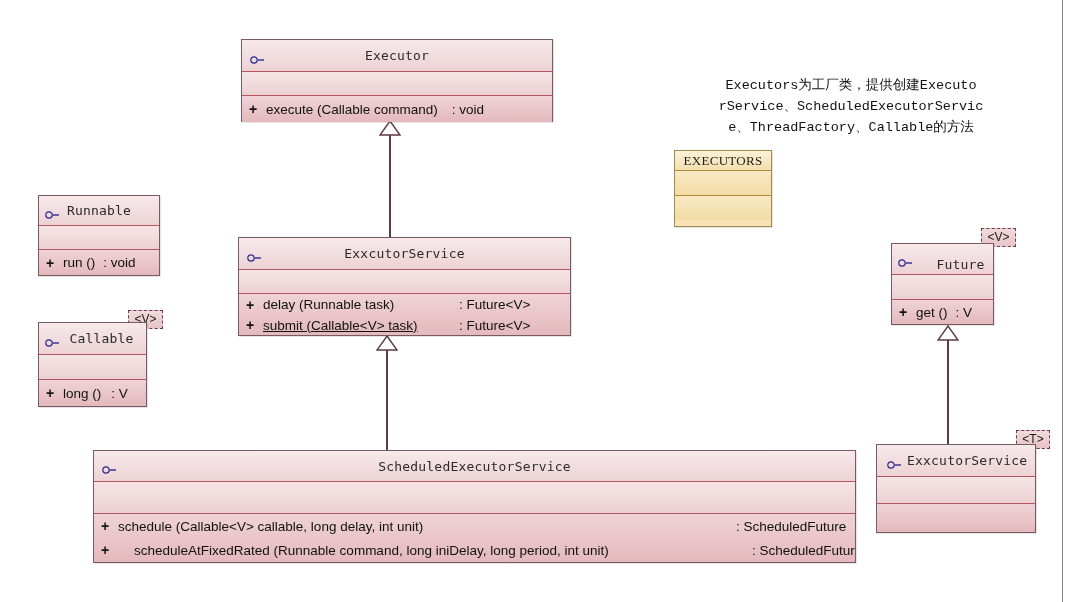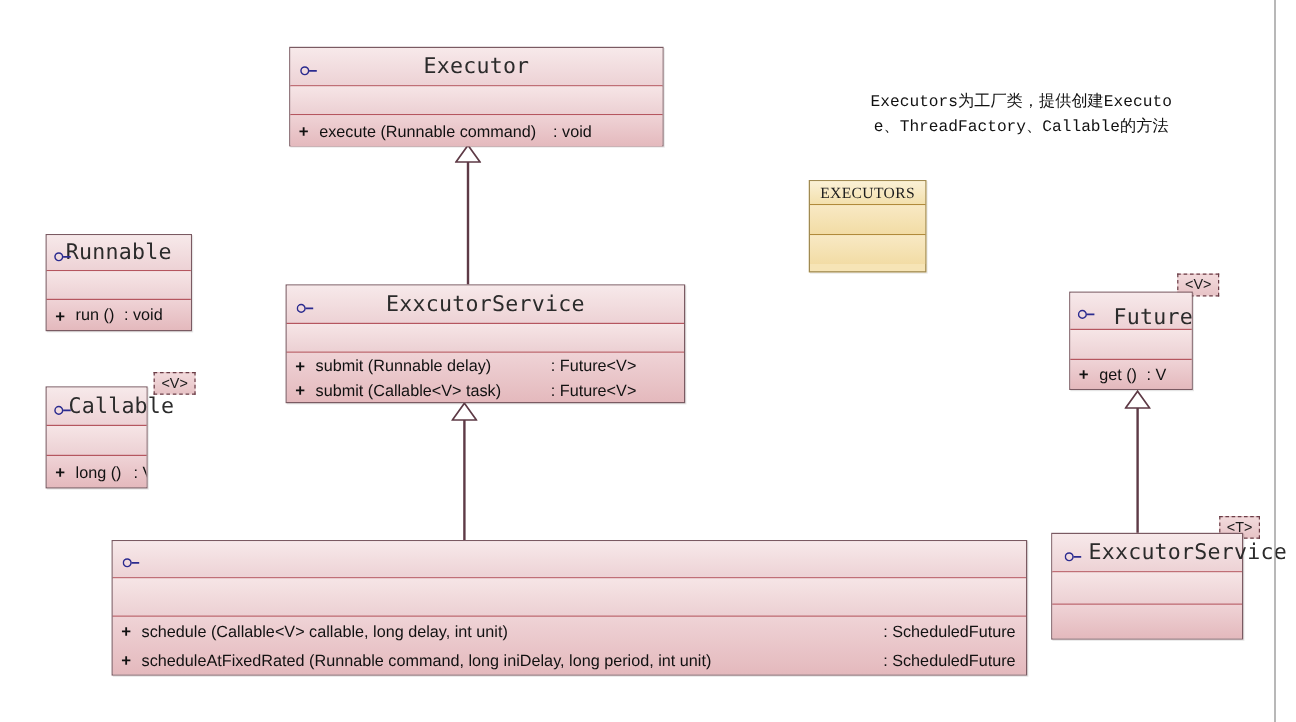--- a/index.html
+++ b/index.html
@@ -79,21 +79,21 @@
     left: 8px;
     top: 50%;
     transform: translateY(-50%);
     width: 16px;
     height: 10px;
   }
   .class-name {
     width: 100%;
     text-align: center;
     font-family: "DejaVu Sans Mono", monospace;
-    font-size: 18px;
+    font-size: 13px;
     color: #2b2b2b;
     letter-spacing: 0.2px;
     white-space: nowrap;
   }
   .class-name.name-left {
     text-align: left;
     padding-left: 30px;
   }
 
   
@@ -223,21 +223,21 @@
             <line x1="7.6" y1="5" x2="14" y2="5" stroke="#2b2b8f" stroke-width="1.4"></line>
           </svg>
         </span>
         <span class="class-name">Executor</span>
       </div>
     </div>
     <div class="compartment cmp-empty" style="height:24px;"></div>
     <div class="compartment cmp-ops" style="height:26px;">
       <div class="op-row" style="height:26px;">
         <span class="op-vis">+</span>
-        <span class="op-sig">execute (Runnable command)</span>
+        <span class="op-sig">execute (Callable command)</span>
         <span class="op-type" style="margin-left:14px;">: void</span>
       </div>
     </div>
   </div>
 
   <div class="uml-box" style="left:38px; top:195px; width:122px; height:81px;">
     <div class="compartment cmp-title" style="height:30px;">
       <div class="title-row">
         <span class="iface-icon" style="left:6px;">
           <svg width="16" height="10" viewBox="0 0 16 10">
@@ -252,21 +252,21 @@
     <div class="compartment cmp-ops" style="height:25px;">
       <div class="op-row" style="height:25px;">
         <span class="op-vis">+</span>
         <span class="op-sig">run ()</span>
         <span class="op-type" style="margin-left:8px;">: void</span>
       </div>
     </div>
   </div>
 
   <div class="type-param" style="left:128px; top:310px; width:35px;">&lt;V&gt;</div>
-  <div class="uml-box" style="left:38px; top:322px; width:85px; height:85px;">
+  <div class="uml-box" style="left:38px; top:322px; width:109px; height:85px;">
     <div class="compartment cmp-title" style="height:32px;">
       <div class="title-row">
         <span class="iface-icon" style="left:6px;">
           <svg width="16" height="10" viewBox="0 0 16 10">
             <circle cx="4" cy="5" r="3.2" fill="none" stroke="#2b2b8f" stroke-width="1.2"></circle>
             <line x1="7.6" y1="5" x2="14" y2="5" stroke="#2b2b8f" stroke-width="1.4"></line>
           </svg>
         </span>
         <span class="class-name" style="padding-left:18px;">Callable</span>
       </div>
@@ -290,52 +290,53 @@
             <line x1="7.6" y1="5" x2="14" y2="5" stroke="#2b2b8f" stroke-width="1.4"></line>
           </svg>
         </span>
         <span class="class-name">ExxcutorService</span>
       </div>
     </div>
     <div class="compartment cmp-empty" style="height:24px;"></div>
     <div class="compartment cmp-ops" style="height:41px;">
       <div class="op-row" style="height:21px;">
         <span class="op-vis">+</span>
-        <span class="op-sig" style="width:196px;">submit (Runnable delay)</span>
+        <span class="op-sig" style="width:196px;">delay (Runnable task)</span>
         <span class="op-type">: Future&lt;V&gt;</span>
       </div>
       <div class="op-row" style="height:20px;">
         <span class="op-vis">+</span>
-        <span class="op-sig" style="width:196px;">submit (Callable&lt;V&gt; task)</span>
+        <span class="op-sig" style="width:196px;text-decoration:underline;">submit (Callable&lt;V&gt; task)</span>
         <span class="op-type">: Future&lt;V&gt;</span>
       </div>
     </div>
   </div>
 
   <div class="uml-box" style="left:93px; top:450px; width:763px; height:113px;">
     <div class="compartment cmp-title" style="height:31px;">
       <div class="title-row">
         <span class="iface-icon">
           <svg width="16" height="10" viewBox="0 0 16 10">
             <circle cx="4" cy="5" r="3.2" fill="none" stroke="#2b2b8f" stroke-width="1.2"></circle>
             <line x1="7.6" y1="5" x2="14" y2="5" stroke="#2b2b8f" stroke-width="1.4"></line>
           </svg>
         </span>
+        <span class="class-name">ScheduledExecutorService</span>
       </div>
     </div>
     <div class="compartment cmp-empty" style="height:32px;"></div>
     <div class="compartment cmp-ops" style="height:48px;">
       <div class="op-row" style="height:24px;">
         <span class="op-vis">+</span>
         <span class="op-sig" style="width:618px;">schedule (Callable&lt;V&gt; callable, long delay, int unit)</span>
         <span class="op-type">: ScheduledFuture</span>
       </div>
       <div class="op-row" style="height:24px;">
         <span class="op-vis">+</span>
-        <span class="op-sig" style="width:618px;">scheduleAtFixedRated (Runnable command, long iniDelay, long period, int unit)</span>
+        <span class="op-sig" style="width:618px;margin-left:16px;">scheduleAtFixedRated (Runnable command, long iniDelay, long period, int unit)</span>
         <span class="op-type">: ScheduledFuture</span>
       </div>
     </div>
   </div>
 
   <div class="type-param" style="left:981px; top:228px; width:35px;">&lt;V&gt;</div>
   <div class="uml-box" style="left:891px; top:243px; width:103px; height:82px;">
     <div class="compartment cmp-title" style="height:31px;">
       <div class="title-row">
         <span class="iface-icon" style="left:6px;">
@@ -377,18 +378,19 @@
   <div class="exec-box" style="left:674px; top:150px; width:98px; height:77px;">
     <div class="compartment exec-title" style="height:20px;">
       <span class="exec-name">EXECUTORS</span>
     </div>
     <div class="compartment exec-empty" style="height:25px;"></div>
     <div class="compartment exec-empty" style="height:24px;"></div>
   </div>
 
   <div class="annotation" style="left:705px; top:75px; width:292px;">
     <div>Executors为工厂类，提供创建Executo</div>
+    <div>rService、ScheduledExecutorServic</div>
     <div>e、ThreadFactory、Callable的方法</div>
   </div>
 
   <div class="page-border-right"></div>
 
 </div>
 
 </body></html>

